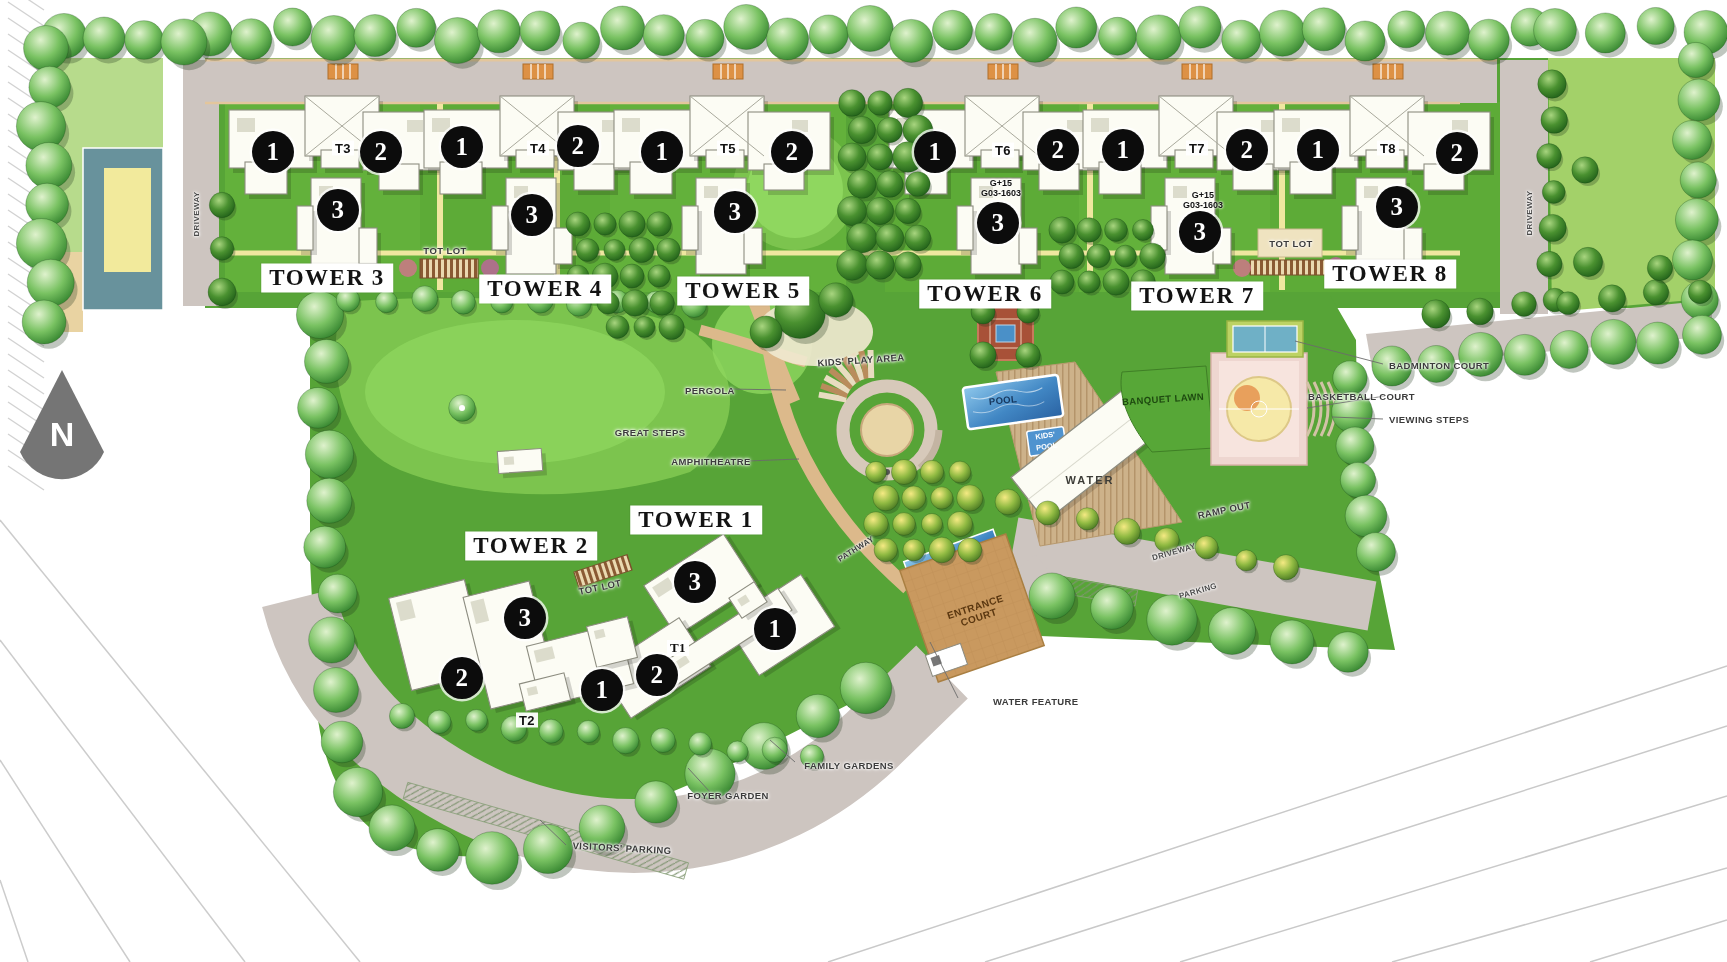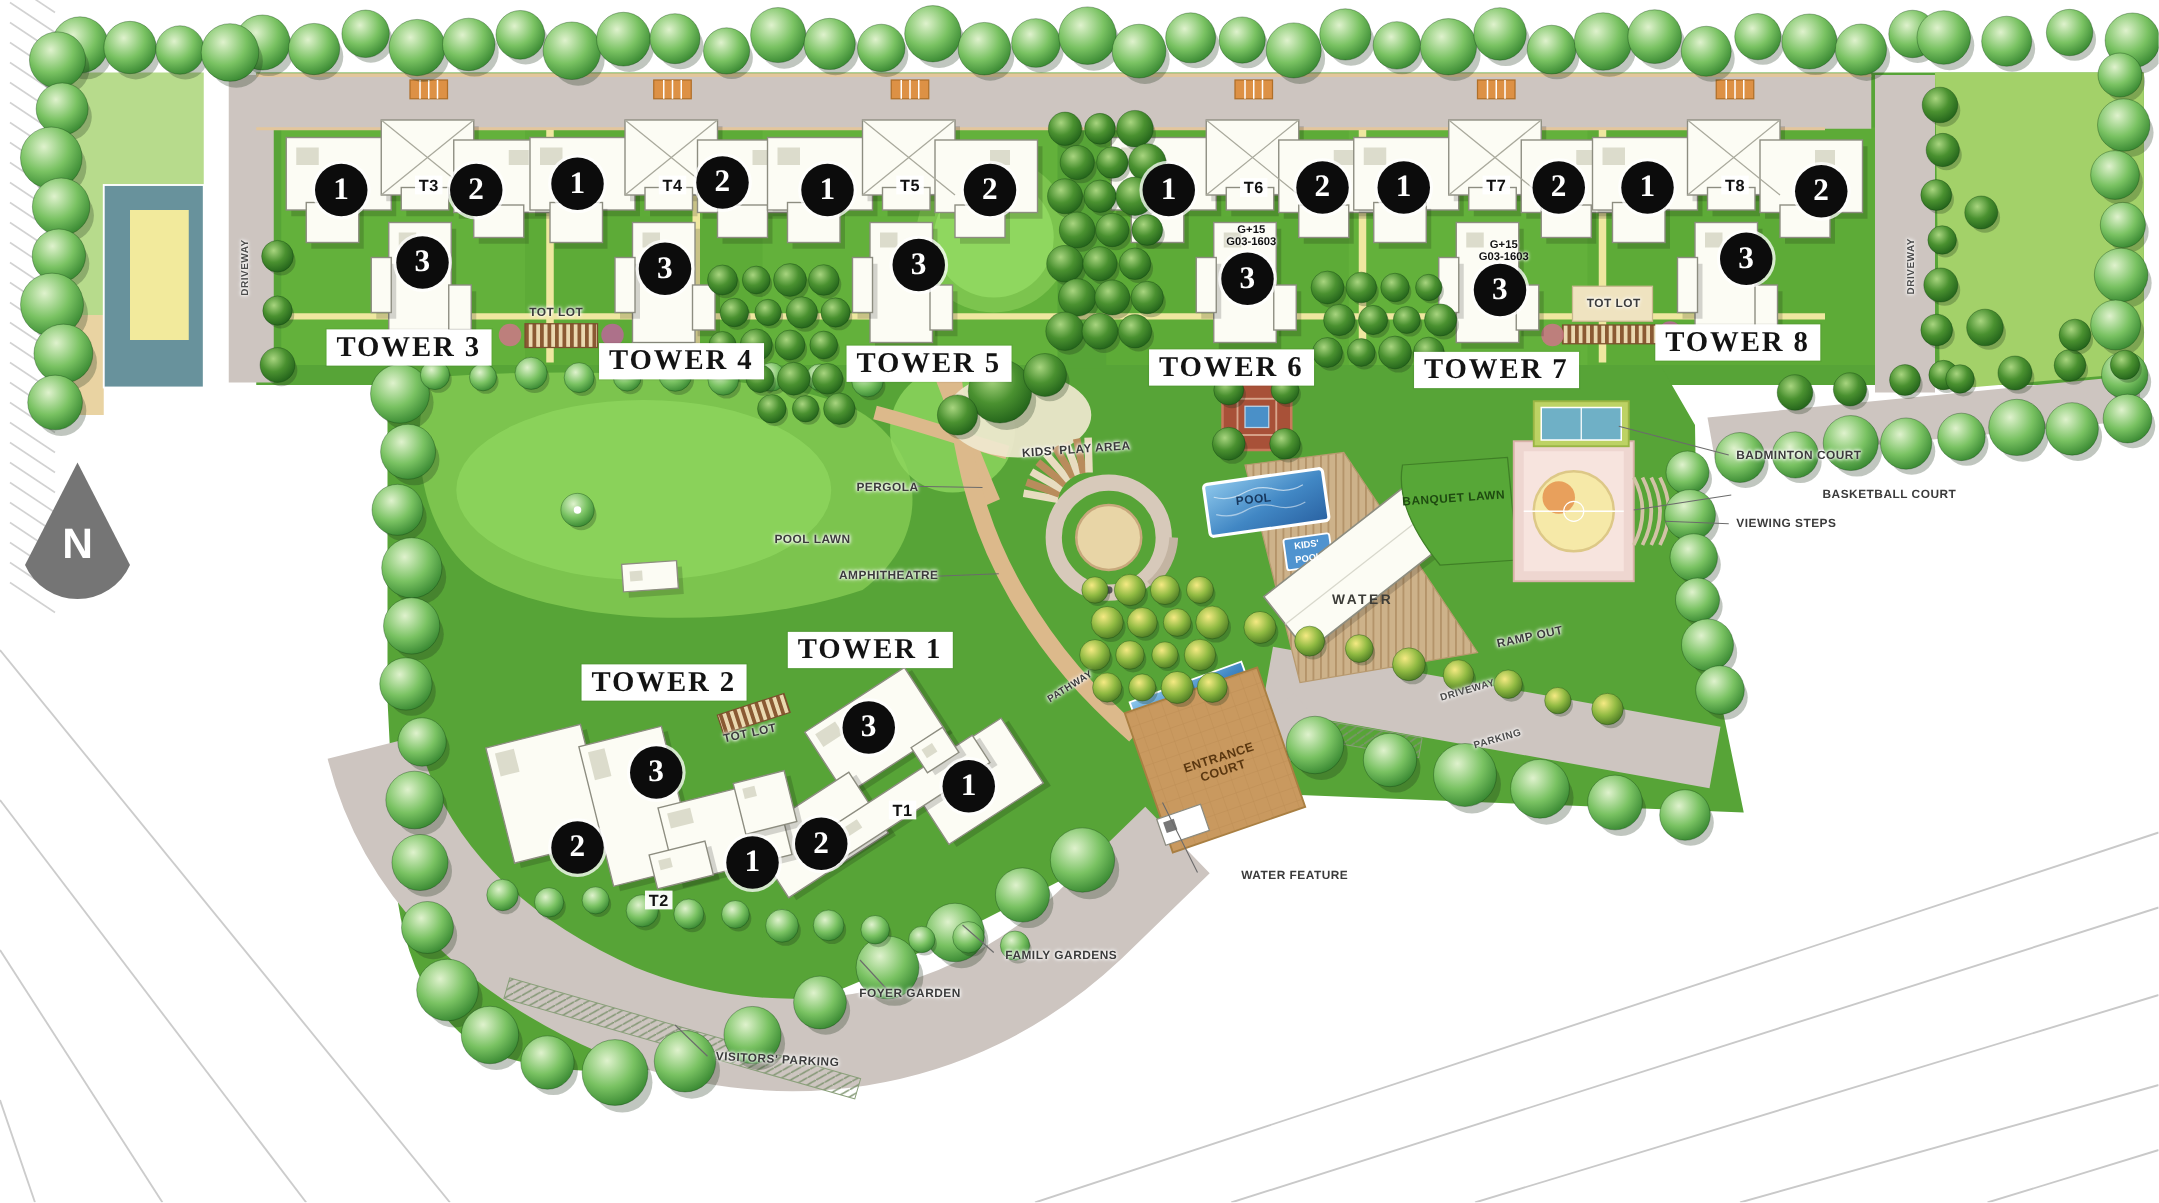--- a/index.html
+++ b/index.html
@@ -930,21 +930,21 @@
         <line x1="710" y1="792" x2="688" y2="768" stroke="#6b6b6b" stroke-width="0.9"></line>
         <line x1="566" y1="845" x2="540" y2="820" stroke="#6b6b6b" stroke-width="0.9"></line>
       </g>
       <g>
 <path d="M20,452 A46,46 0 0 0 104,452 L62,370 Z" fill="#757575"></path>
 <text x="62" y="446" text-anchor="middle" font-family="Liberation Sans, sans-serif" font-size="34" font-weight="bold" fill="#ffffff">N</text>
       </g>
     </svg>
   <div id="overlay">
       <div class="lbl tbox" style="left:696px;top:520px;transform:translate(-50%,-50%) rotate(0deg);">TOWER 1</div>
-      <div class="lbl tcode" style="left:722px;top:648px;transform:translate(-50%,-50%) rotate(0deg);">T1</div>
+      <div class="lbl tcode" style="left:678px;top:648px;transform:translate(-50%,-50%) rotate(0deg);font-family:Liberation Serif, serif;">T1</div>
       <div class="lbl ucirc" style="left:775px;top:629px;transform:translate(-50%,-50%) rotate(0deg);">1</div>
       <div class="lbl ucirc" style="left:657px;top:675px;transform:translate(-50%,-50%) rotate(0deg);">2</div>
       <div class="lbl ucirc" style="left:695px;top:582px;transform:translate(-50%,-50%) rotate(0deg);">3</div>
       <div class="lbl tbox" style="left:531px;top:546px;transform:translate(-50%,-50%) rotate(0deg);">TOWER 2</div>
       <div class="lbl tcode" style="left:527px;top:720px;transform:translate(-50%,-50%) rotate(0deg);">T2</div>
       <div class="lbl ucirc" style="left:602px;top:690px;transform:translate(-50%,-50%) rotate(0deg);">1</div>
       <div class="lbl ucirc" style="left:462px;top:678px;transform:translate(-50%,-50%) rotate(0deg);">2</div>
       <div class="lbl ucirc" style="left:525px;top:618px;transform:translate(-50%,-50%) rotate(0deg);">3</div>
       <div class="lbl tbox" style="left:327px;top:278px;transform:translate(-50%,-50%) rotate(0deg);">TOWER 3</div>
       <div class="lbl tcode" style="left:343px;top:148px;transform:translate(-50%,-50%) rotate(0deg);">T3</div>
@@ -982,29 +982,29 @@
       <div class="lbl tbox" style="left:1390px;top:274px;transform:translate(-50%,-50%) rotate(0deg);">TOWER 8</div>
       <div class="lbl tcode" style="left:1388px;top:148px;transform:translate(-50%,-50%) rotate(0deg);">T8</div>
       <div class="lbl ucirc" style="left:1318px;top:150px;transform:translate(-50%,-50%) rotate(0deg);">1</div>
       <div class="lbl ucirc" style="left:1457px;top:153px;transform:translate(-50%,-50%) rotate(0deg);">2</div>
       <div class="lbl ucirc" style="left:1397px;top:207px;transform:translate(-50%,-50%) rotate(0deg);">3</div>
       <div class="lbl " style="left:445px;top:250px;transform:translate(-50%,-50%) rotate(0deg);">TOT LOT</div>
       <div class="lbl " style="left:1291px;top:243px;transform:translate(-50%,-50%) rotate(0deg);">TOT LOT</div>
       <div class="lbl " style="left:600px;top:587px;transform:translate(-50%,-50%) rotate(-12deg);">TOT LOT</div>
       <div class="lbl " style="left:861px;top:360px;transform:translate(-50%,-50%) rotate(-4deg);">KIDS' PLAY AREA</div>
       <div class="lbl " style="left:710px;top:390px;transform:translate(-50%,-50%) rotate(0deg);">PERGOLA</div>
-      <div class="lbl " style="left:650px;top:432px;transform:translate(-50%,-50%) rotate(0deg);">POOL LAWN</div>
+      <div class="lbl " style="left:650px;top:432px;transform:translate(-50%,-50%) rotate(0deg);">GREAT STEPS</div>
       <div class="lbl " style="left:711px;top:461px;transform:translate(-50%,-50%) rotate(0deg);">AMPHITHEATRE</div>
       <div class="lbl " style="left:1003px;top:400px;transform:translate(-50%,-50%) rotate(-6deg);color:#16365c;text-shadow:none;">POOL</div>
       <div class="lbl wrap" style="left:1046px;top:441px;transform:translate(-50%,-50%) rotate(-8deg);color:#fff;font-size:7.5px;width:34px;text-shadow:none;letter-spacing:0;">KIDS' POOL</div>
       <div class="lbl " style="left:1090px;top:480px;transform:translate(-50%,-50%) rotate(0deg);font-size:11px;letter-spacing:2px;color:#3d3d38;text-shadow:none;">WATER</div>
       <div class="lbl " style="left:1163px;top:399px;transform:translate(-50%,-50%) rotate(-4deg);color:#1e4a10;text-shadow:none;">BANQUET LAWN</div>
       <div class="lbl " style="left:1224px;top:510px;transform:translate(-50%,-50%) rotate(-12deg);">RAMP OUT</div>
       <div class="lbl " style="left:1389px;top:365px;transform:translate(0%,-50%) rotate(0deg);">BADMINTON COURT</div>
-      <div class="lbl " style="left:1458px;top:396px;transform:translate(0%,-50%) rotate(0deg);">BASKETBALL COURT</div>
+      <div class="lbl " style="left:1308px;top:396px;transform:translate(0%,-50%) rotate(0deg);">BASKETBALL COURT</div>
       <div class="lbl " style="left:1389px;top:419px;transform:translate(0%,-50%) rotate(0deg);">VIEWING STEPS</div>
       <div class="lbl wrap" style="left:977px;top:612px;transform:translate(-50%,-50%) rotate(-18deg);color:#5a3710;font-size:10px;width:86px;text-shadow:none;">ENTRANCE COURT</div>
       <div class="lbl " style="left:963px;top:701px;transform:translate(0%,-50%) rotate(0deg);margin-left:30px;">WATER FEATURE</div>
       <div class="lbl " style="left:856px;top:549px;transform:translate(-50%,-50%) rotate(-32deg);font-size:8px;">PATHWAY</div>
       <div class="lbl " style="left:849px;top:765px;transform:translate(-50%,-50%) rotate(0deg);">FAMILY GARDENS</div>
       <div class="lbl " style="left:728px;top:795px;transform:translate(-50%,-50%) rotate(0deg);">FOYER GARDEN</div>
       <div class="lbl " style="left:622px;top:848px;transform:translate(-50%,-50%) rotate(3deg);">VISITORS' PARKING</div>
       <div class="lbl " style="left:196px;top:214px;transform:translate(-50%,-50%) rotate(-90deg);font-size:8px;color:#4a4a4a;">DRIVEWAY</div>
       <div class="lbl " style="left:1529px;top:213px;transform:translate(-50%,-50%) rotate(-90deg);font-size:8px;color:#4a4a4a;">DRIVEWAY</div>
       <div class="lbl " style="left:1174px;top:552px;transform:translate(-50%,-50%) rotate(-16deg);font-size:8px;color:#4a4a4a;">DRIVEWAY</div>

